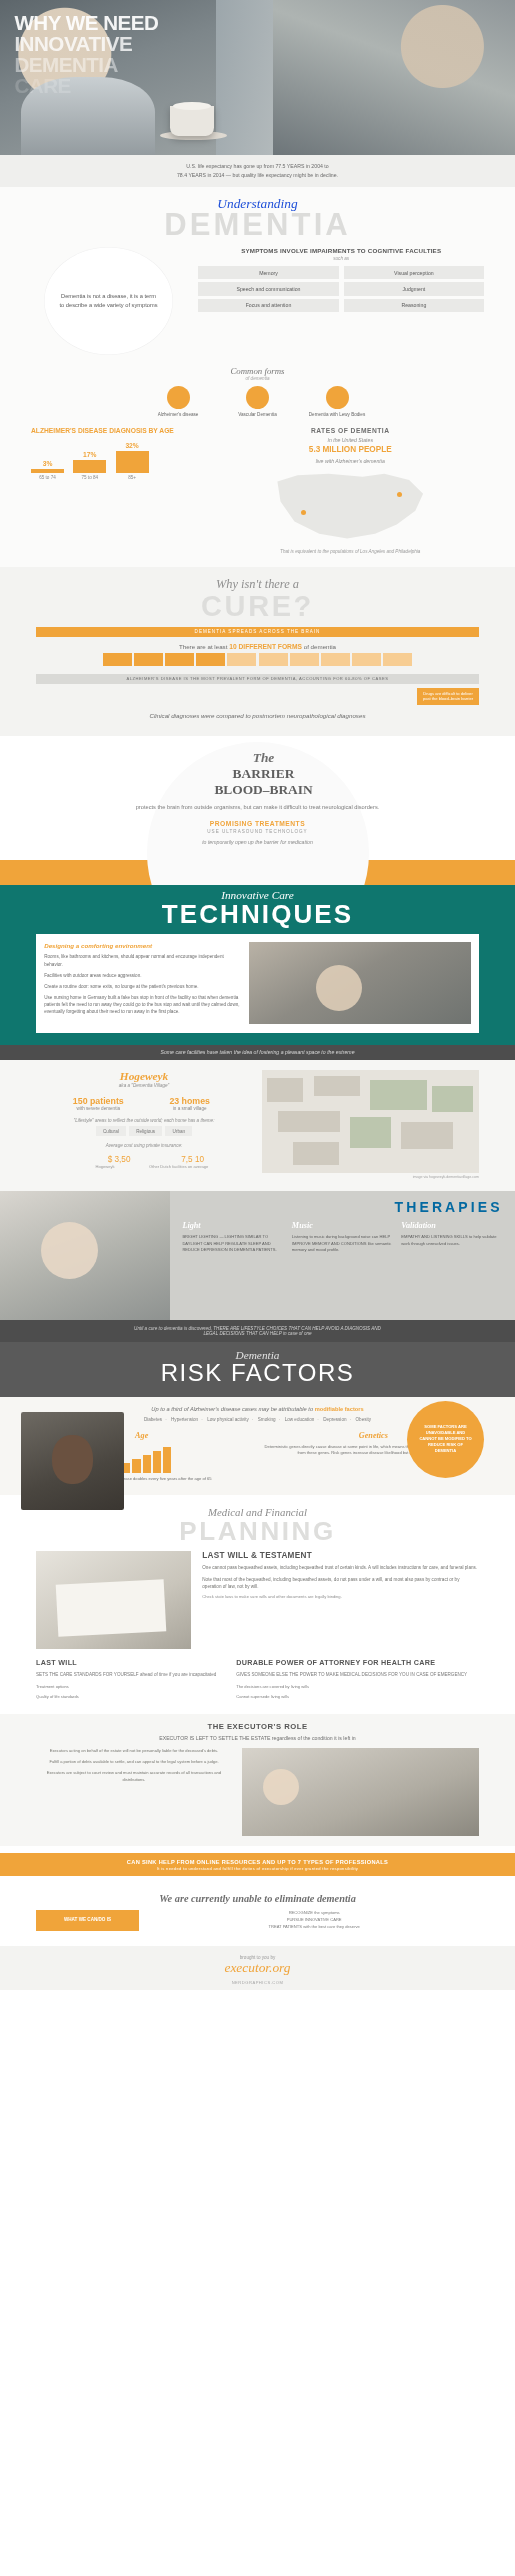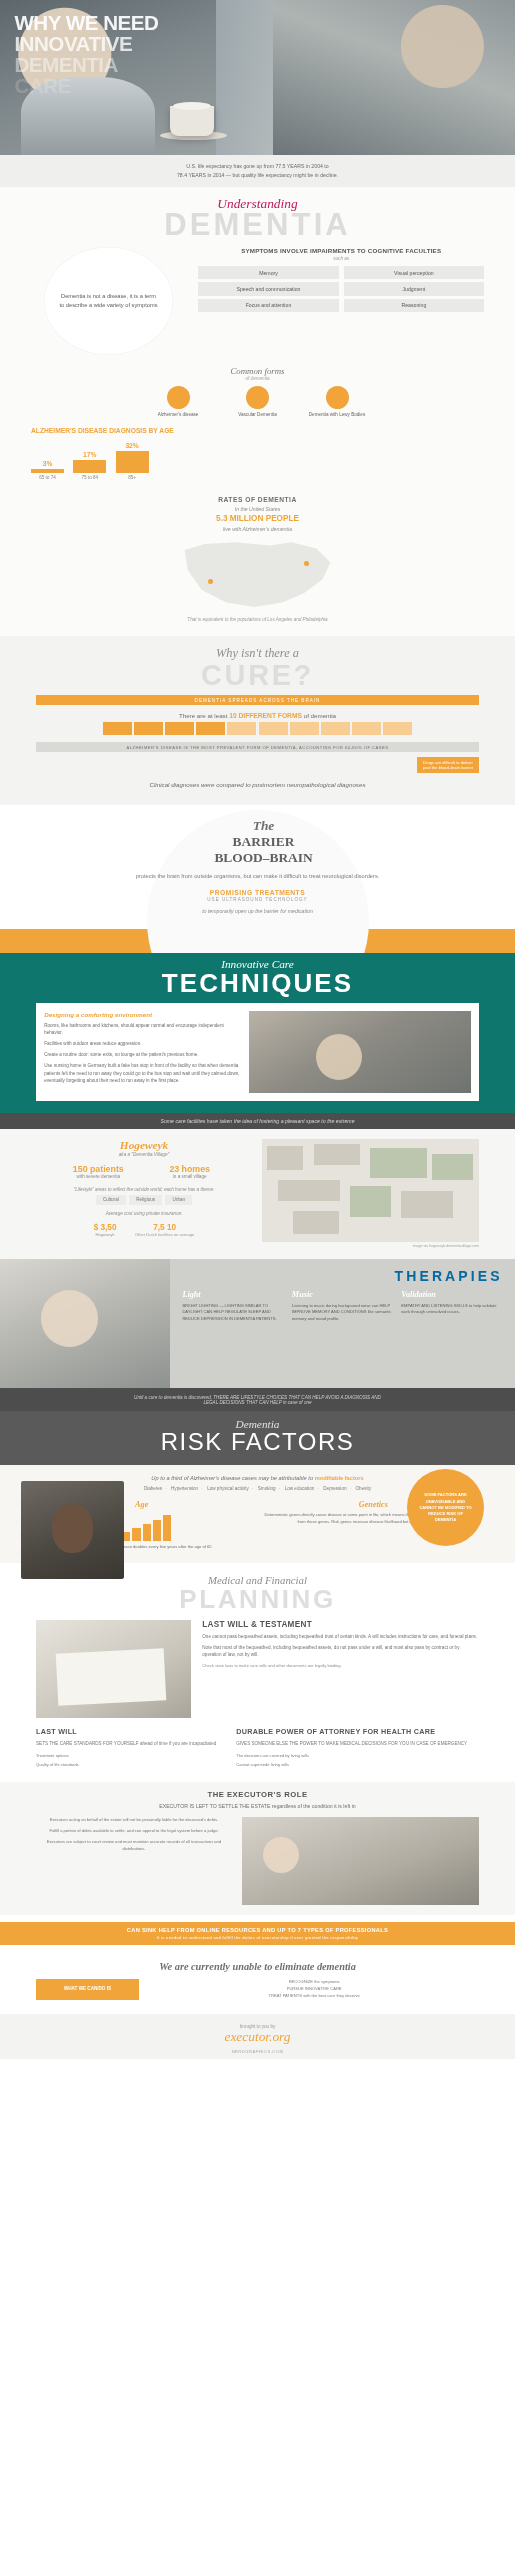--- a/index.html
+++ b/index.html
@@ -71,21 +71,21 @@
   
   .lifestrip {
     background: #efefed; padding: 7.2px 0 8.2px; text-align:center;
   }
   .lifestrip p { font-size: 5.2px; color:#6a6a6a; line-height:1.6; }
 
   
   .understanding{
     position:relative; background:#fbfbfa; padding: 9.3px 0 13.4px;
   }
-  .hand-title{ font-size: 13.4px; color:#be185d; }
+  .hand-title{ font-size: 13.4px; color:#1d4ed8; }
   .big-ghost{
     font-size: 31px; font-weight:bold; letter-spacing: 3.1px;
     color:#dcdcda; text-transform: uppercase; line-height:1; margin-top:-3.1px;
   }
   .two-col{ display:flex; gap: 12.4px; padding: 7.2px 31px 0; }
   .col-left{ width: 155px; }
   .col-right{ flex:1; }
   .bubble{
     background:#ffffff; border-radius: 50%;
     width: 129px; height: 108px; display:flex; align-items:center; justify-content:center;
@@ -102,21 +102,21 @@
   .common-forms{ text-align:center; margin-top: 10.3px;}
   .common-forms .t{ font-size: 8.8px; color:#777; }
   .common-forms .s{ font-size: 4.6px; font-style:italic; color:#a5a5a5;}
   .forms-row{ display:flex; justify-content:center; gap:17.5px; margin-top:5.2px;}
   .form-item{ width: 62px; text-align:center;}
   .form-circ{
     width: 23px;height:23px;border-radius:50%;background:#f0a43a;margin:0 auto 3.1px;
   }
   .form-item .lbl{ font-size:4.6px; color:#666; line-height:1.3;}
 
-  .alz-box{ margin-top: 9.3px; padding: 0 31px; display:flex; gap: 15.5px; flex-direction: column;}
+  .alz-box{ margin-top: 9.3px; padding: 0 31px; display:flex; gap: 15.5px;}
   .alz-left{ width: 170px;}
   .alz-title{ font-size: 6.7px; font-weight:bold; color:#f0a43a; text-transform:uppercase; line-height:1.3;}
   .agebars{ display:flex; align-items:flex-end; gap:9.3px; margin-top: 13.4px; height:31px;}
   .agebar{ width: 33px; text-align:center;}
   .agebar .bar{ background:#f0a43a; width:100%; }
   .agebar .pct{ font-size:6.7px; font-weight:bold; color:#f0a43a; margin-bottom:2.1px;}
   .agebar .age{ font-size:4.6px; color:#8a8a8a; margin-top:2.6px;}
   .rates{ flex:1; text-align:center;}
   .rates .h{ font-size: 6.7px; font-weight:bold; color:#6e6e6e; letter-spacing:0.5px; text-transform:uppercase;}
   .rates .sub{ font-size:5.2px; font-style:italic; color:#8f8f8f; margin-top:3.1px;}
@@ -210,21 +210,21 @@
   .hog .q{ text-align:center; font-size:4.6px; font-style:italic; color:#8d8d8d; margin-top:1px;}
   .hog .stats{ display:flex; gap:14.4px; justify-content:center; margin-top:7.2px;}
   .hog .stat{ text-align:center; width: 77px;}
   .hog .stat .v{ font-size: 8.8px; font-weight:bold; color:#f0a43a;}
   .hog .stat .l{ font-size: 4.6px; color:#8a8a8a; line-height:1.4;}
   .hog .life{ text-align:center; font-size:4.6px; font-style:italic; color:#8d8d8d; margin-top:6.2px;}
   .pillrow{ display:flex; gap:3.1px; justify-content:center; margin-top:3.1px;}
   .pill{ background:#ececea; color:#777; font-size:4.6px; padding:2.6px 7.2px;}
   .hog .compare{ display:flex; justify-content:center; gap:18.5px; margin-top:7.2px;}
   .hog .compare .c{ text-align:center;}
-  .hog .compare .c .v{ font-size: 8.2px; font-weight:bold; color:#f0a43a;}
+  .hog .compare .c .v{ font-size: 8.2px; font-weight:normal; color:#f0a43a;margin-left:28px;}
   .hog .compare .c .l{ font-size: 4.1px; color:#9a9a9a;}
   .hog .right{ flex:1;}
   .plan{
     width:100%; height: 103px; background:#e6e3dc; position:relative; overflow:hidden;
   }
   .plan .blk{ position:absolute; background:#cfcabf;}
   .plan .grn{ position:absolute; background:#bcc6ae;}
   .hog .credit{ font-size:3.6px; color:#a5a5a5; text-align:right; margin-top:2.1px;}
 
   

